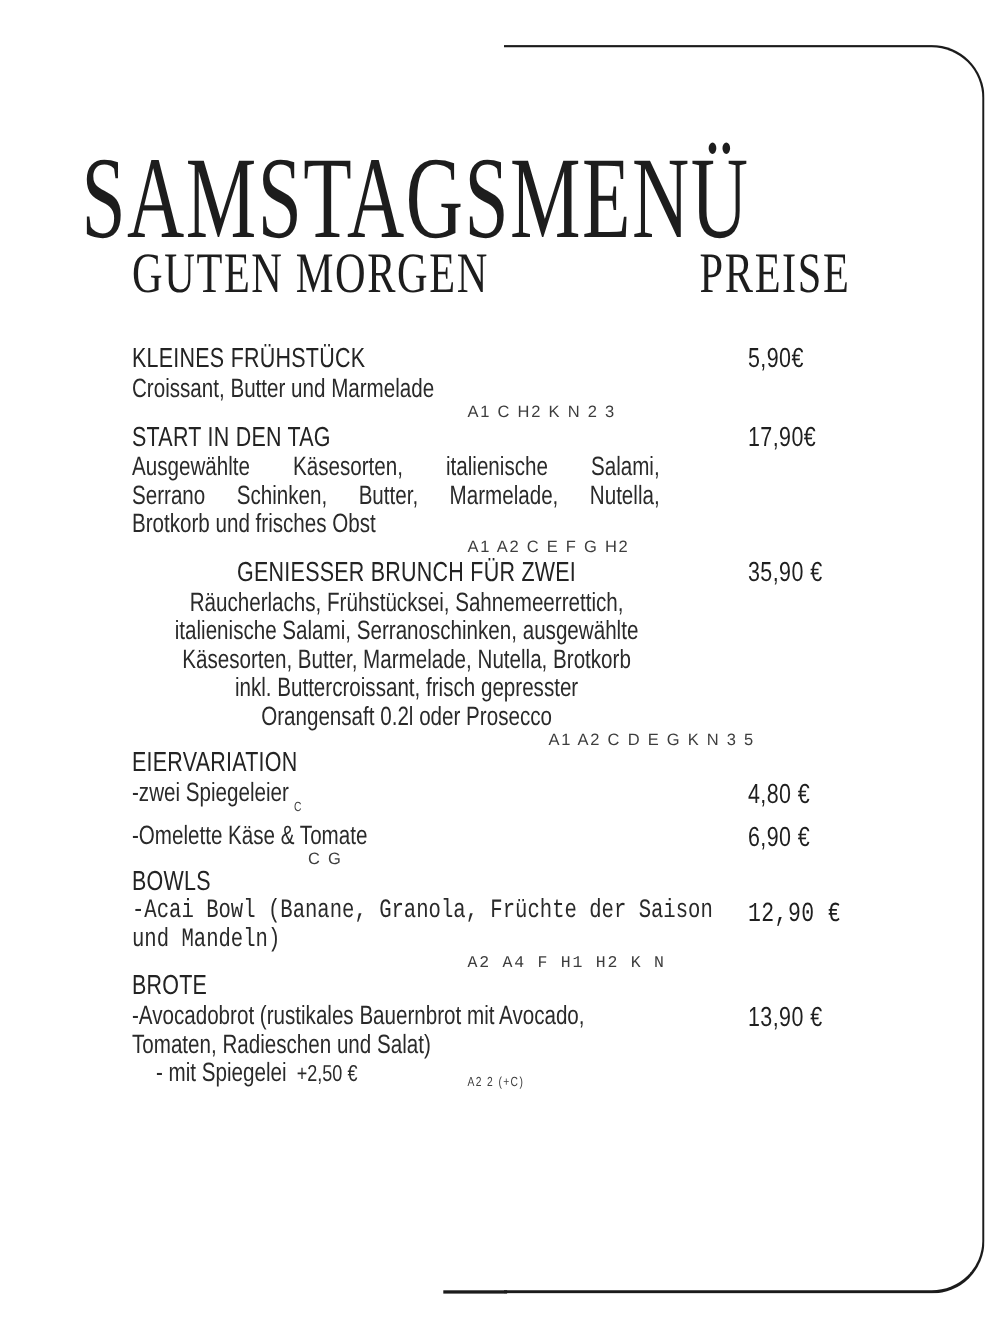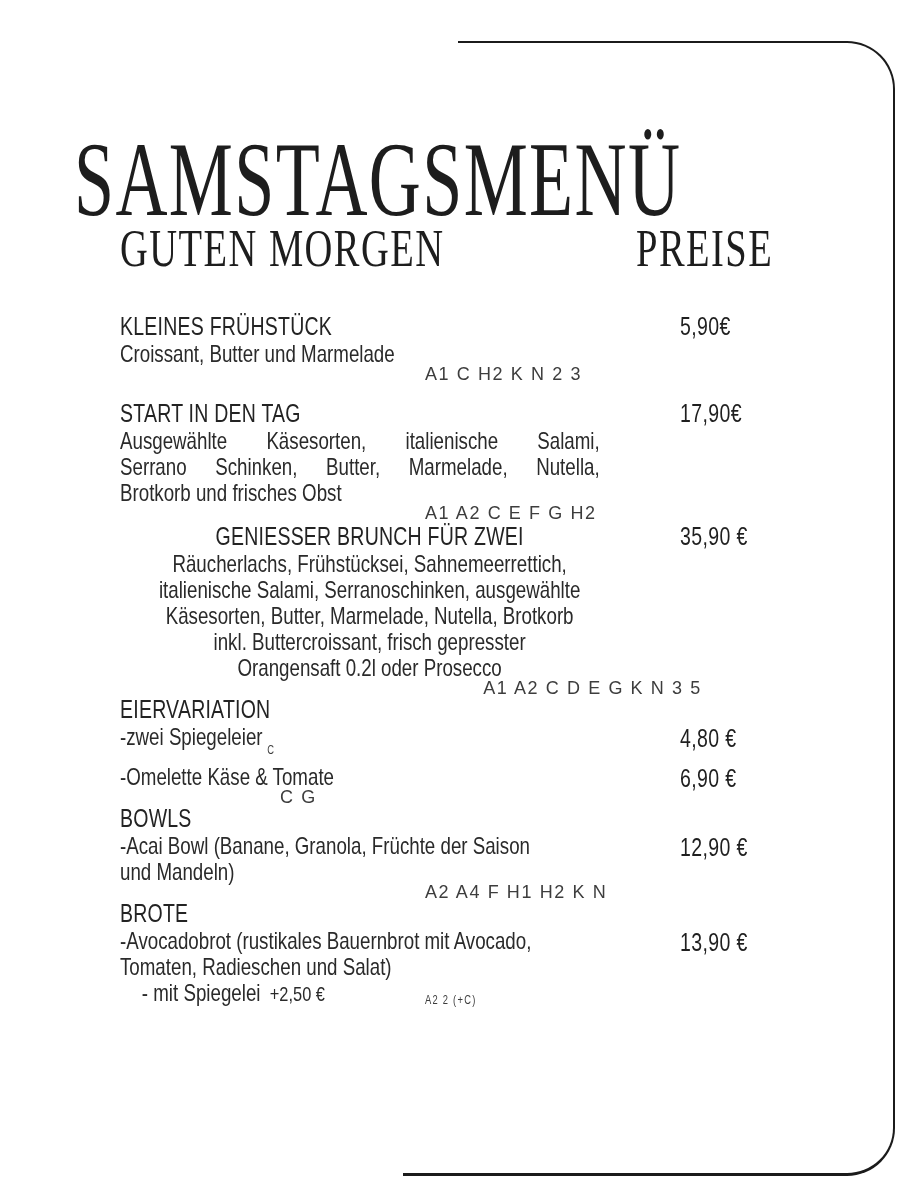--- a/index.html
+++ b/index.html
@@ -66,21 +66,21 @@
     white-space:nowrap; color:#232323;
   }
   .m-line {
     font-size:24px; line-height:26px; white-space:nowrap; color:#2a2a2a;
   }
   .m-just {
     display:flex; justify-content:space-between; width:615px;
   }
 
   .m-allerg {
-    font-size:18px; line-height:13px; letter-spacing:1.6px;
+    font-size:15px; line-height:13px; letter-spacing:1.6px;
     color:#3d3d3d; margin-top:1px; white-space:nowrap;
   }
   .al-far  { margin-left:305px; }
   .al-near { margin-left:160px; }
 
   .al-inline {
     display:inline-block;
     font-size:12px; letter-spacing:1px; color:#3d3d3d;
     transform:translateY(9px);
     margin-left:6px;
@@ -108,21 +108,21 @@
 
 <div class="frame"></div>
 <div class="frame-ext"></div>
 
 <h1 class="display page-title">SAMSTAGSMENÜ</h1>
 
 <div class="display heading-left">GUTEN MORGEN</div>
 <div class="display heading-right">PREISE</div>
 
 <div class="menu">
-    <div class="m-row" style="margin-bottom: 18px;">
+    <div class="m-row" style="margin-bottom: 2px;">
       <div class="m-main">
         <div class="m-name scaled">KLEINES FRÜHSTÜCK</div>
         <div class="m-line scaled">Croissant, Butter und Marmelade</div>
         <div class="m-allerg al-far">A1 C H2 K N 2 3</div>
       </div>
       <div class="m-price scaled">5,90€</div>
     </div>
     <div class="m-row" style="margin-bottom: 2px;">
       <div class="m-main">
         <div class="m-name scaled">START IN DEN TAG</div>
@@ -164,21 +164,21 @@
       <div class="m-price scaled">4,80 €</div>
     </div>
     <div class="m-row" style="">
       <div class="m-main">
         <div class="m-line scaled">-Omelette Käse &amp; Tomate</div>
         <div class="m-allerg al-near">C G</div>
       </div>
       <div class="m-price scaled">6,90 €</div>
     </div>
     <div class="m-header scaled" style="margin-bottom: 0px;">BOWLS</div>
-    <div class="m-row" style="margin-bottom: 0px;">
+    <div class="m-row" style="margin-bottom: 0px; font-family: Liberation Mono, monospace;">
       <div class="m-main">
         <div class="m-line scaled">-Acai Bowl (Banane, Granola, Früchte der Saison</div>
         <div class="m-line scaled">und Mandeln)</div>
         <div class="m-allerg al-far">A2 A4 F H1 H2 K N</div>
       </div>
       <div class="m-price scaled">12,90 €</div>
     </div>
     <div class="m-header scaled" style="margin-bottom: 0px;">BROTE</div>
     <div class="m-row" style="margin-bottom: 4px;">
       <div class="m-main">

